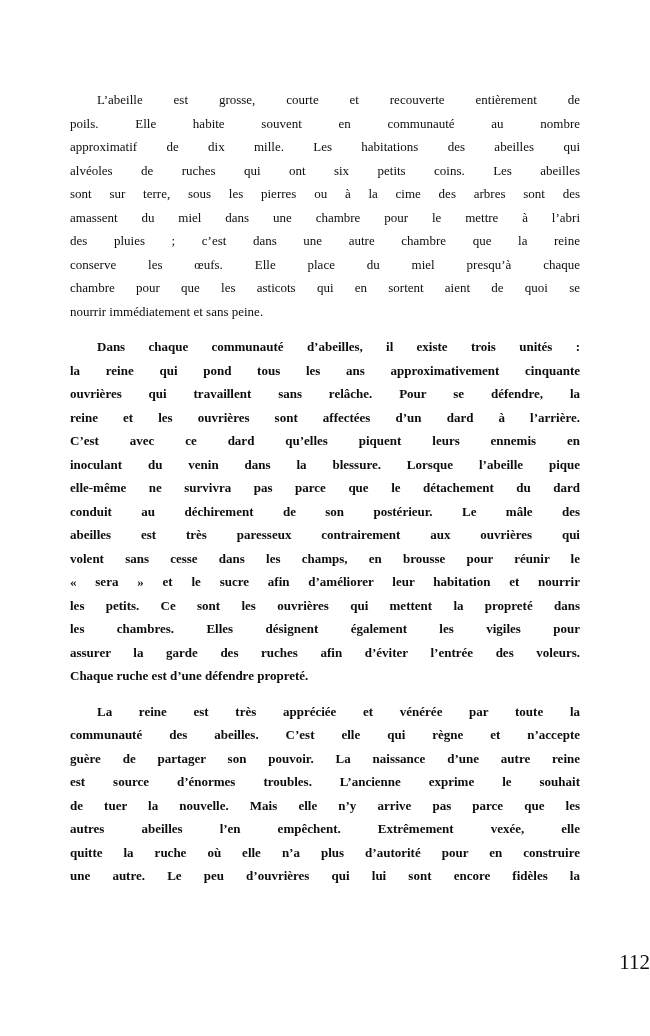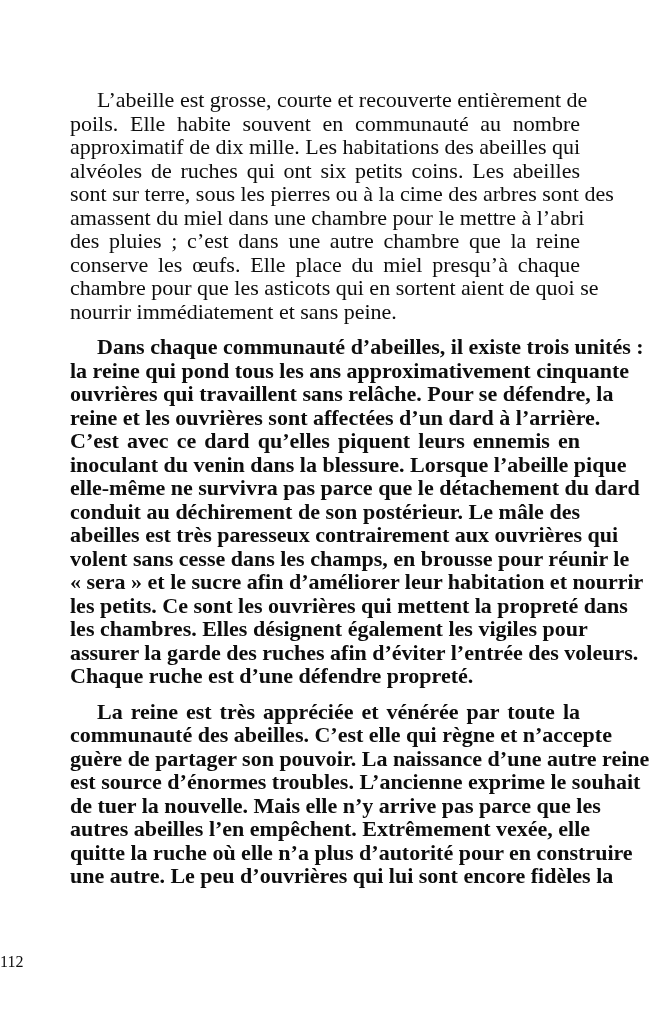--- a/index.html
+++ b/index.html
@@ -14,21 +14,21 @@
     background: #ffffff;
     overflow: hidden;
     font-family: "Liberation Serif", "DejaVu Serif", serif;
     color: #0d0d0d;
   }
   .text-block {
     position: absolute;
     left: 70px;
     top: 88px;
     width: 510px;
-    font-size: 22px;
+    font-size: 13px;
     line-height: 23.5px;
   }
   .para {
     margin: 0;
   }
   .para + .para {
     margin-top: 12px;
     font-weight: bold;
   }
   .line {
@@ -41,22 +41,22 @@
   }
   .line.lastline {
     text-align: left;
     text-align-last: left;
   }
   .page-number {
     position: absolute;
     top: 950px;
     left: 0;
     width: 100%;
-    text-align: left;
-    font-size: 16px;
+    text-align: right;
+    font-size: 21px;
     line-height: 24px;
   }
 </style>
 </head>
 <body>
 
 <div class="page">
 
   <div class="text-block">
 

